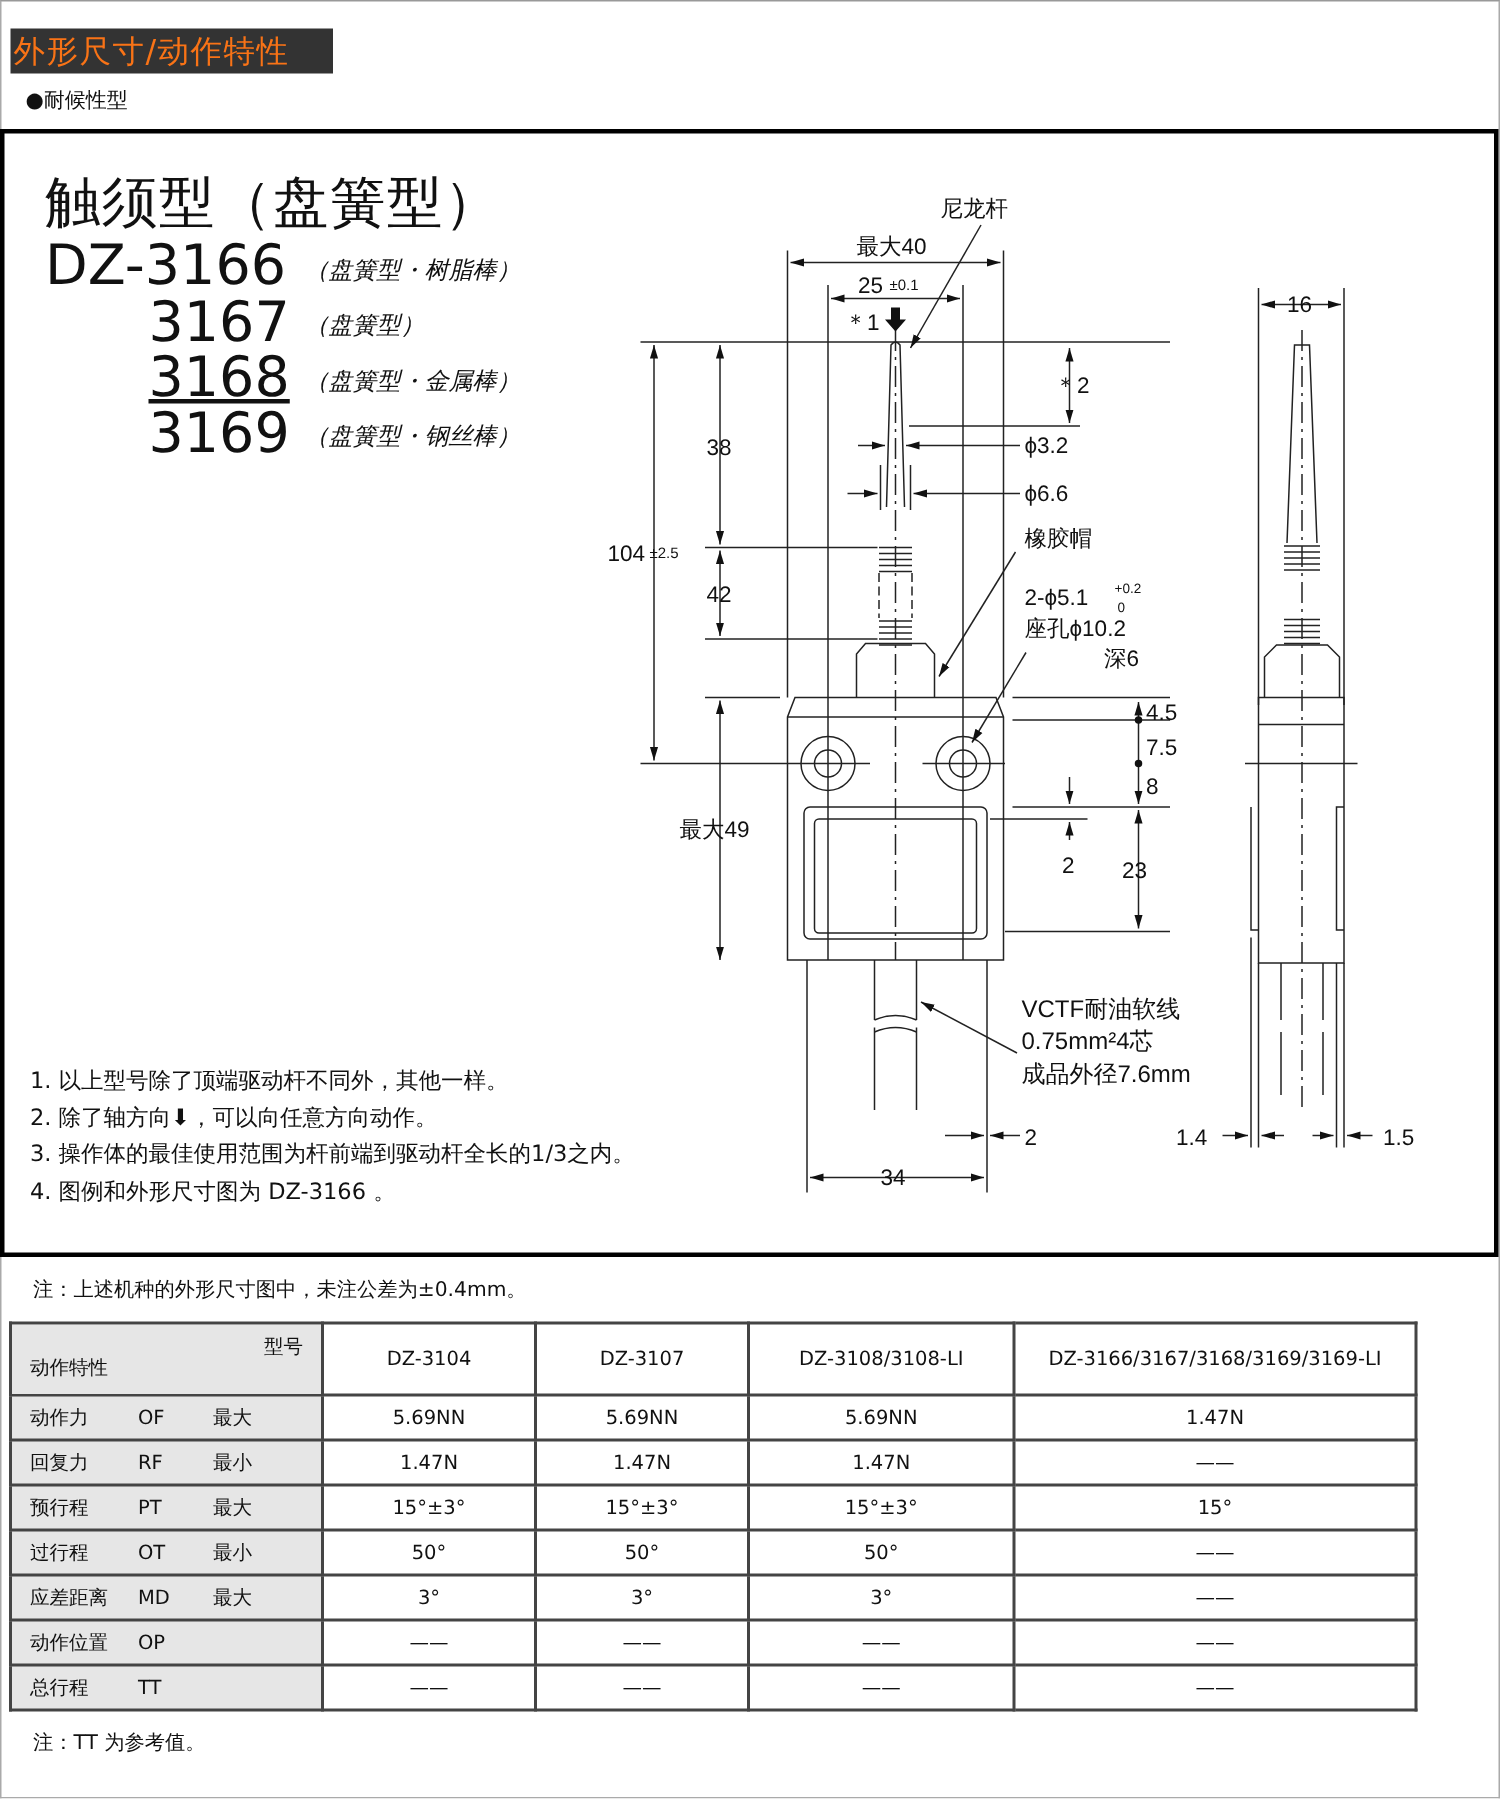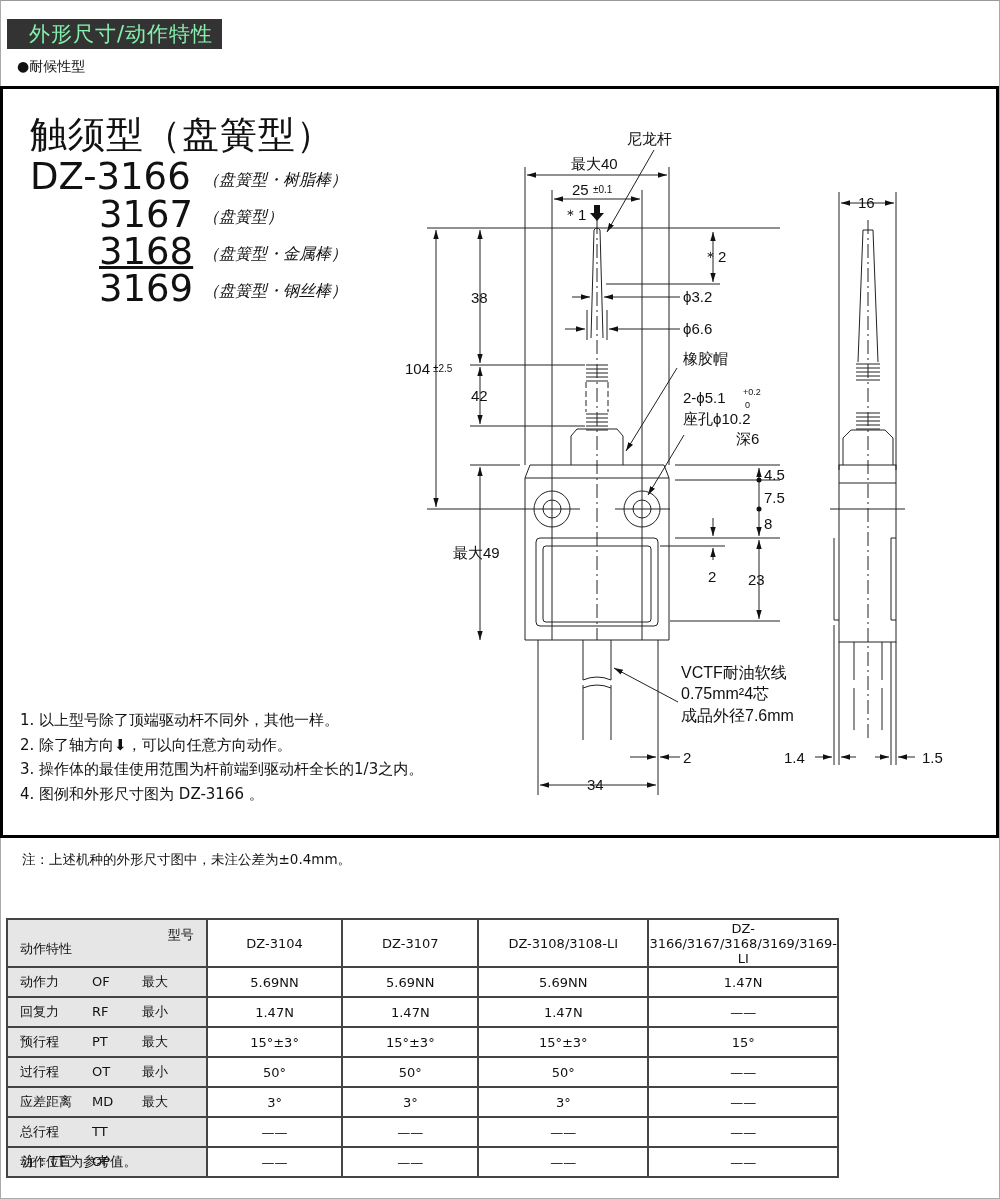--- a/index.html
+++ b/index.html
@@ -1,34 +1,34 @@
 <!DOCTYPE html>
 <html><head>
 <meta charset="utf-8">
 <style>
   html, body { margin:0; padding:0; background:#fff; }
   body { width:1000px; height:1199px; position:relative; overflow:hidden;
          font-family:"DejaVu Sans", "Liberation Sans", sans-serif; color:#111; }
   .page-frame { position:absolute; left:0; top:0; width:998px; height:1197px;
                 border:1px solid #aaa; border-top:1px solid #999; }
   .section-title { position:absolute; left:7px; top:19px; width:215px; height:30px;
-                   background:#333; color:#86efac; font-size:21px; line-height:30px;
-                   padding-left:22px; box-sizing:border-box; letter-spacing:1px; }
+                   background:#333; color:#f97316; font-size:21px; line-height:30px;
+                   padding-left:2px; box-sizing:border-box; letter-spacing:1px; }
   .sub-title { position:absolute; left:17px; top:58px; font-size:14px; }
   .drawing-box { position:absolute; left:0; top:86px; width:999px; height:752px;
                  border:3px solid #000; border-left:3px solid #000; box-sizing:border-box; }
   .title-cn { position:absolute; left:30px; top:110px; font-size:37px; letter-spacing:1px; }
   .model { position:absolute; font-size:37px; line-height:37px; font-family:"DejaVu Sans", sans-serif; }
   .model-note { position:absolute; font-size:16px;font-style:italic; }
   .notes { position:absolute; left:20px; top:708px; font-size:15px; line-height:24.5px; }
   .notes div { height:24.5px; }
   svg.drawing { position:absolute; left:0; top:0; }
   svg text { font-family:"Liberation Sans", sans-serif; fill:#111; }
   .tol-note { position:absolute; left:22px; top:851px; font-size:13.5px; }
-  table.spec { position:absolute; left:6px; top:918px; width:833px; border-collapse:collapse;
+  table.spec { position:absolute; left:6px; top:881px; width:939px; border-collapse:collapse;
                font-size:13px; }
   table.spec td { border:2px solid #444; text-align:center; padding:0; height:28px; }
   table.spec td.lbl { background:#e6e6e6; text-align:left; padding-left:12px; width:194px; }
   table.spec tr.head td { height:46px; }
   table.spec td.corner { position:relative; }
   .corner-top { position:absolute; right:12px; top:6px; }
   .corner-bottom { position:absolute; left:12px; bottom:8px; }
   .lbl span { display:inline-block; }
   .lbl .c1 { width:72px; } .lbl .c2 { width:50px; }
   .footer-note { position:absolute; left:22px; top:1153px; font-size:13.5px; }
@@ -248,28 +248,28 @@
     <td>——</td>
   </tr>
   <tr>
     <td class="lbl"><span class="c1">应差距离</span><span class="c2">MD</span><span>最大</span></td>
     <td>3°</td>
     <td>3°</td>
     <td>3°</td>
     <td>——</td>
   </tr>
   <tr>
+    <td class="lbl"><span class="c1">动作位置</span><span class="c2">OP</span><span></span></td>
+    <td>——</td>
+    <td>——</td>
+    <td>——</td>
+    <td>——</td>
+  </tr>
+  <tr>
     <td class="lbl"><span class="c1">总行程</span><span class="c2">TT</span><span></span></td>
-    <td>——</td>
-    <td>——</td>
-    <td>——</td>
-    <td>——</td>
-  </tr>
-  <tr>
-    <td class="lbl"><span class="c1">动作位置</span><span class="c2">OP</span><span></span></td>
     <td>——</td>
     <td>——</td>
     <td>——</td>
     <td>——</td>
   </tr>
 </tbody>
   </table>
 
 <div class="footer-note">注：TT 为参考值。</div>
 

